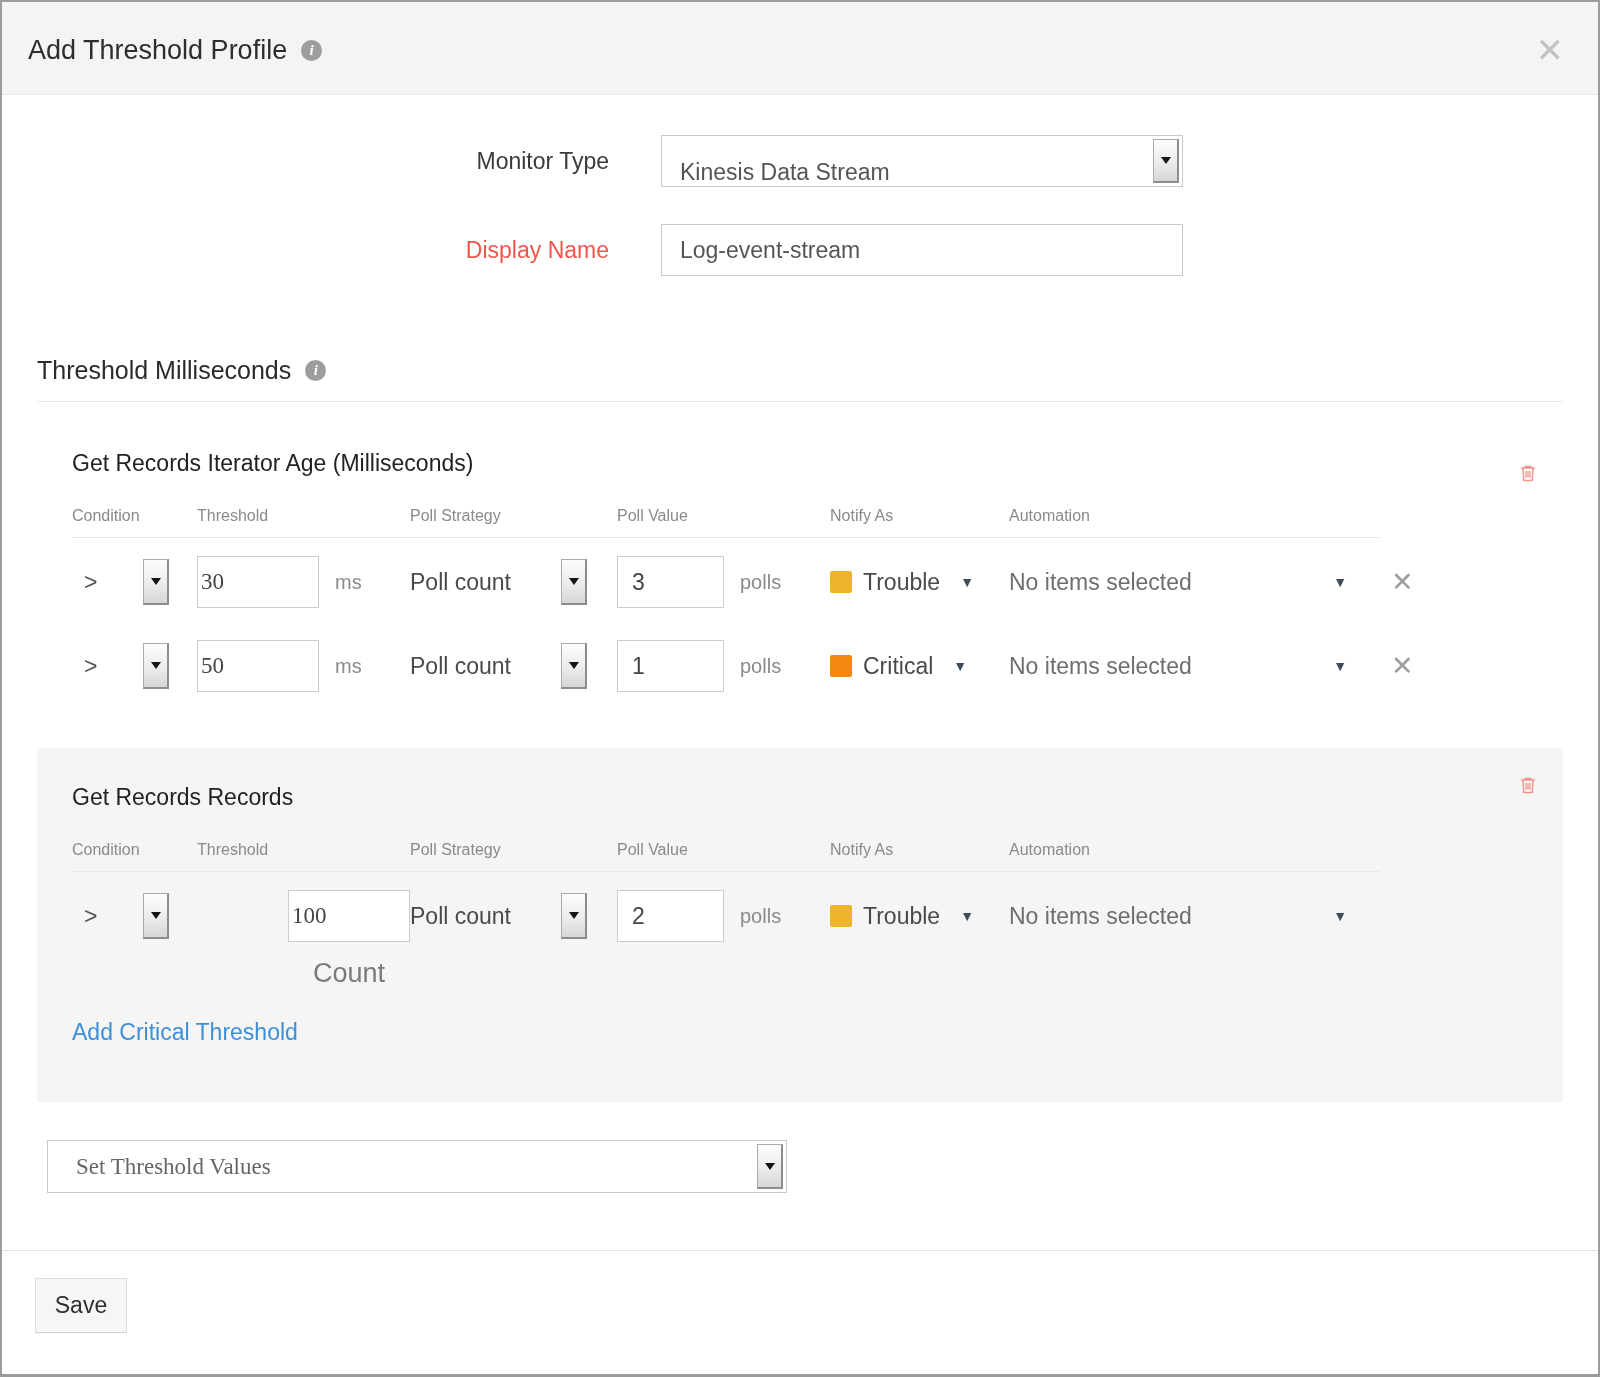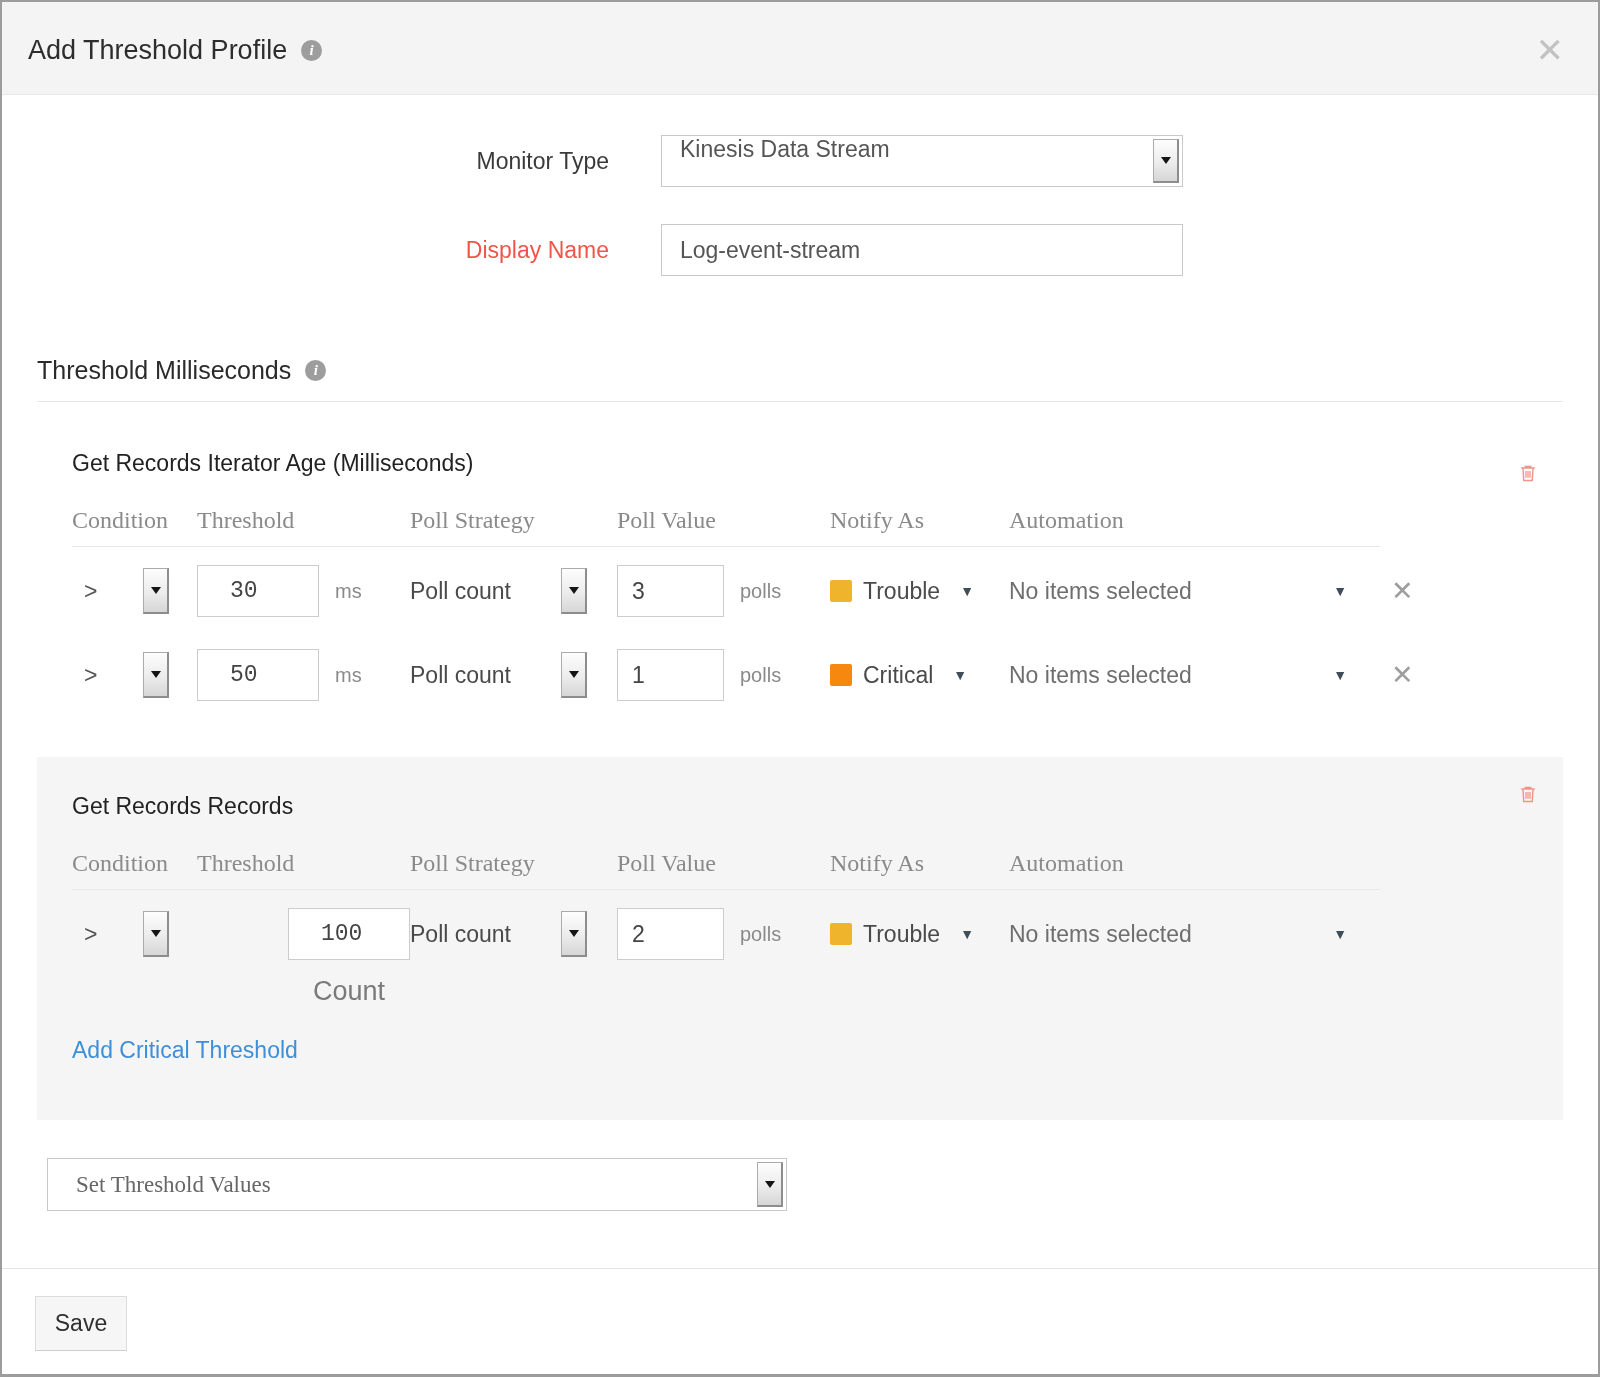--- a/index.html
+++ b/index.html
@@ -12,21 +12,21 @@
   .hdr{height:93px;background:#f4f4f4;border-bottom:1px solid #e9e9e9;display:flex;align-items:center;padding:4px 34px 0 26px;}
   .hdr-title{font-size:27px;color:#2d2d2d;}
   .info-icon{width:21px;height:21px;border-radius:50%;background:#9d9d9d;color:#fff;display:inline-flex;align-items:center;justify-content:center;margin-left:14px;font-family:"Liberation Serif",serif;font-size:15px;font-weight:bold;font-style:italic;flex:none;}
   .close-x{margin-left:auto;color:#c2c2c2;font-size:34px;line-height:1;cursor:pointer;}
 
   
   .form-area{padding-top:40px;}
   .form-row{display:flex;align-items:center;margin-bottom:37px;}
   .form-label{width:607px;text-align:right;font-size:23px;color:#3a3a3a;flex:none;}
   .form-label.required{color:#f0554a;}
-  .field{margin-left:52px;width:522px;height:52px;border:1px solid #c9c9c9;position:relative;display:flex;align-items:flex-start;background:#fff;}
+  .field{margin-left:52px;width:522px;height:52px;border:1px solid #c9c9c9;position:relative;display:flex;align-items:flex-end;background:#fff;}
   .field .val{font-size:23px;color:#555;padding-left:18px;}
   .field input{width:100%;height:100%;border:none;outline:none;font-size:23px;color:#555;padding:0 18px;background:transparent;font-family:inherit;}
 
   
   .spinner{position:absolute;top:3px;right:3px;width:26px;height:calc(100% - 6px);background:linear-gradient(180deg,#fdfdfd 0%,#ececec 55%,#d6d6d6 100%);border:1px solid #ababab;border-right:2px solid #8d8d8d;border-bottom:2px solid #8d8d8d;display:flex;align-items:center;justify-content:center;}
   .tri{width:0;height:0;border-left:5px solid transparent;border-right:5px solid transparent;border-top:7px solid #141414;}
   .stepper{width:26px;height:46px;background:linear-gradient(180deg,#fdfdfd 0%,#ececec 55%,#d6d6d6 100%);border:1px solid #ababab;border-right:2px solid #8d8d8d;border-bottom:2px solid #8d8d8d;display:flex;align-items:center;justify-content:center;flex:none;cursor:pointer;}
 
   
   .section-head{margin:80px 35px 0 35px;display:flex;align-items:center;}
@@ -34,30 +34,30 @@
   .section-divider{margin:16px 35px 0 35px;border-bottom:1px solid #e6e6e6;}
 
   
   .metric{position:relative;margin:48px 35px 0 35px;padding:0 35px;}
   .metric.gray{background:#f5f5f5;margin-top:56px;padding:36px 35px 56px 35px;}
   .metric-title{font-size:23px;color:#222;}
   .trash-btn{position:absolute;top:12px;right:24px;cursor:pointer;line-height:0;}
   .metric.gray .trash-btn{top:26px;}
 
   .thead{display:grid;grid-template-columns:125px 213px 207px 213px 179px 356px;width:1308px;border-bottom:1px solid #e8e8e8;padding-bottom:12px;margin-top:30px;}
-  .thead span{font-size:24px;color:#8a8a8a;font-family:Liberation Serif, serif;}
+  .thead span{font-size:16px;color:#8a8a8a;}
   .trow{display:grid;grid-template-columns:125px 213px 207px 213px 179px 356px 1fr;margin-top:18px;align-items:start;}
   .trow + .trow{margin-top:32px;}
   .cell{min-height:52px;display:flex;align-items:center;}
 
   .cond{padding-left:12px;}
   .cond .sym{font-size:23px;color:#555;}
   .cond .stepper{margin-left:46px;}
 
-  .thr-input{width:122px;height:52px;border:1px solid #cccccc;font-size:23px;color:#444;padding:0 32px;outline:none;background:#fff;font-family:Liberation Mono, monospace;}
+  .thr-input{width:122px;height:52px;border:1px solid #cccccc;font-size:23px;color:#444;padding:0 3px;outline:none;background:#fff;font-family:Liberation Serif, serif;}
   .unit{font-size:20px;color:#8a8a8a;margin-left:16px;}
   .thr-stack{display:flex;flex-direction:column;align-items:flex-end;}
   .thr-stack .below{width:122px;text-align:center;font-size:27px;color:#7a7a7a;margin-top:16px;}
 
   .strat .txt{font-size:23px;color:#4a4a4a;}
   .strat .stepper{margin-left:50px;}
 
   .pval-input{width:107px;height:52px;border:1px solid #cccccc;font-size:23px;color:#444;padding:0 14px;outline:none;background:#fff;font-family:inherit;}
 
   .notify{cursor:pointer;}

